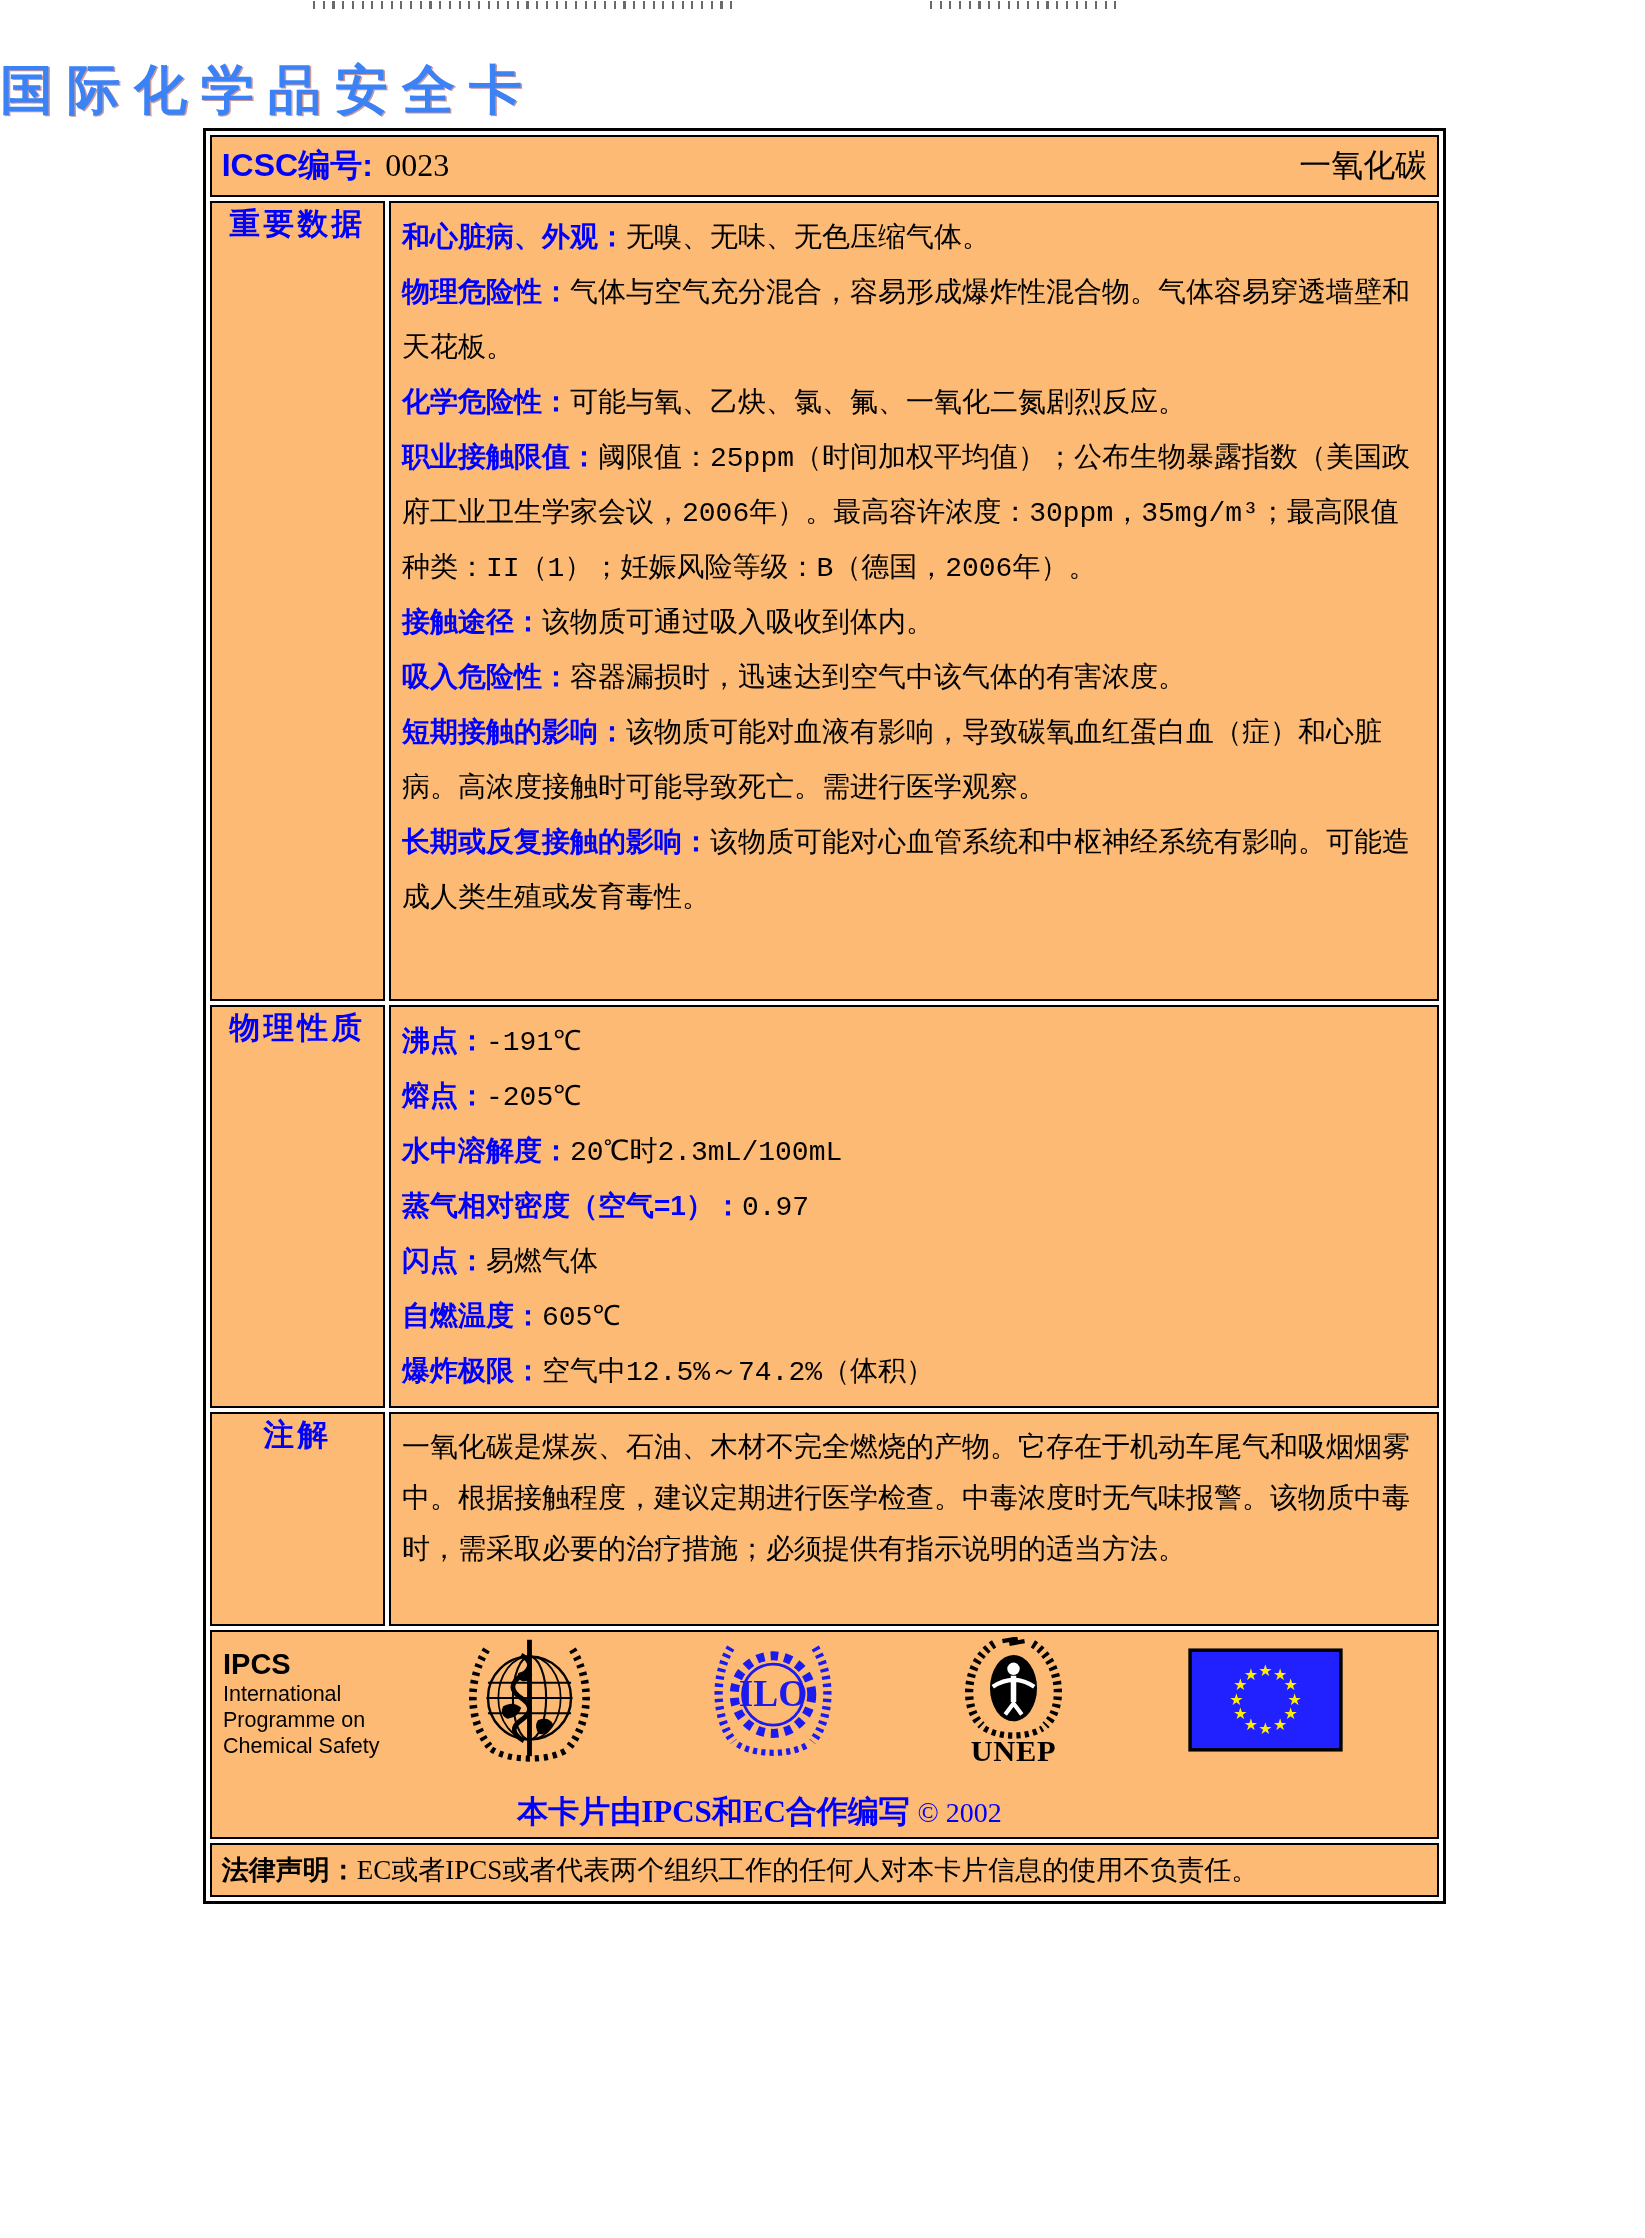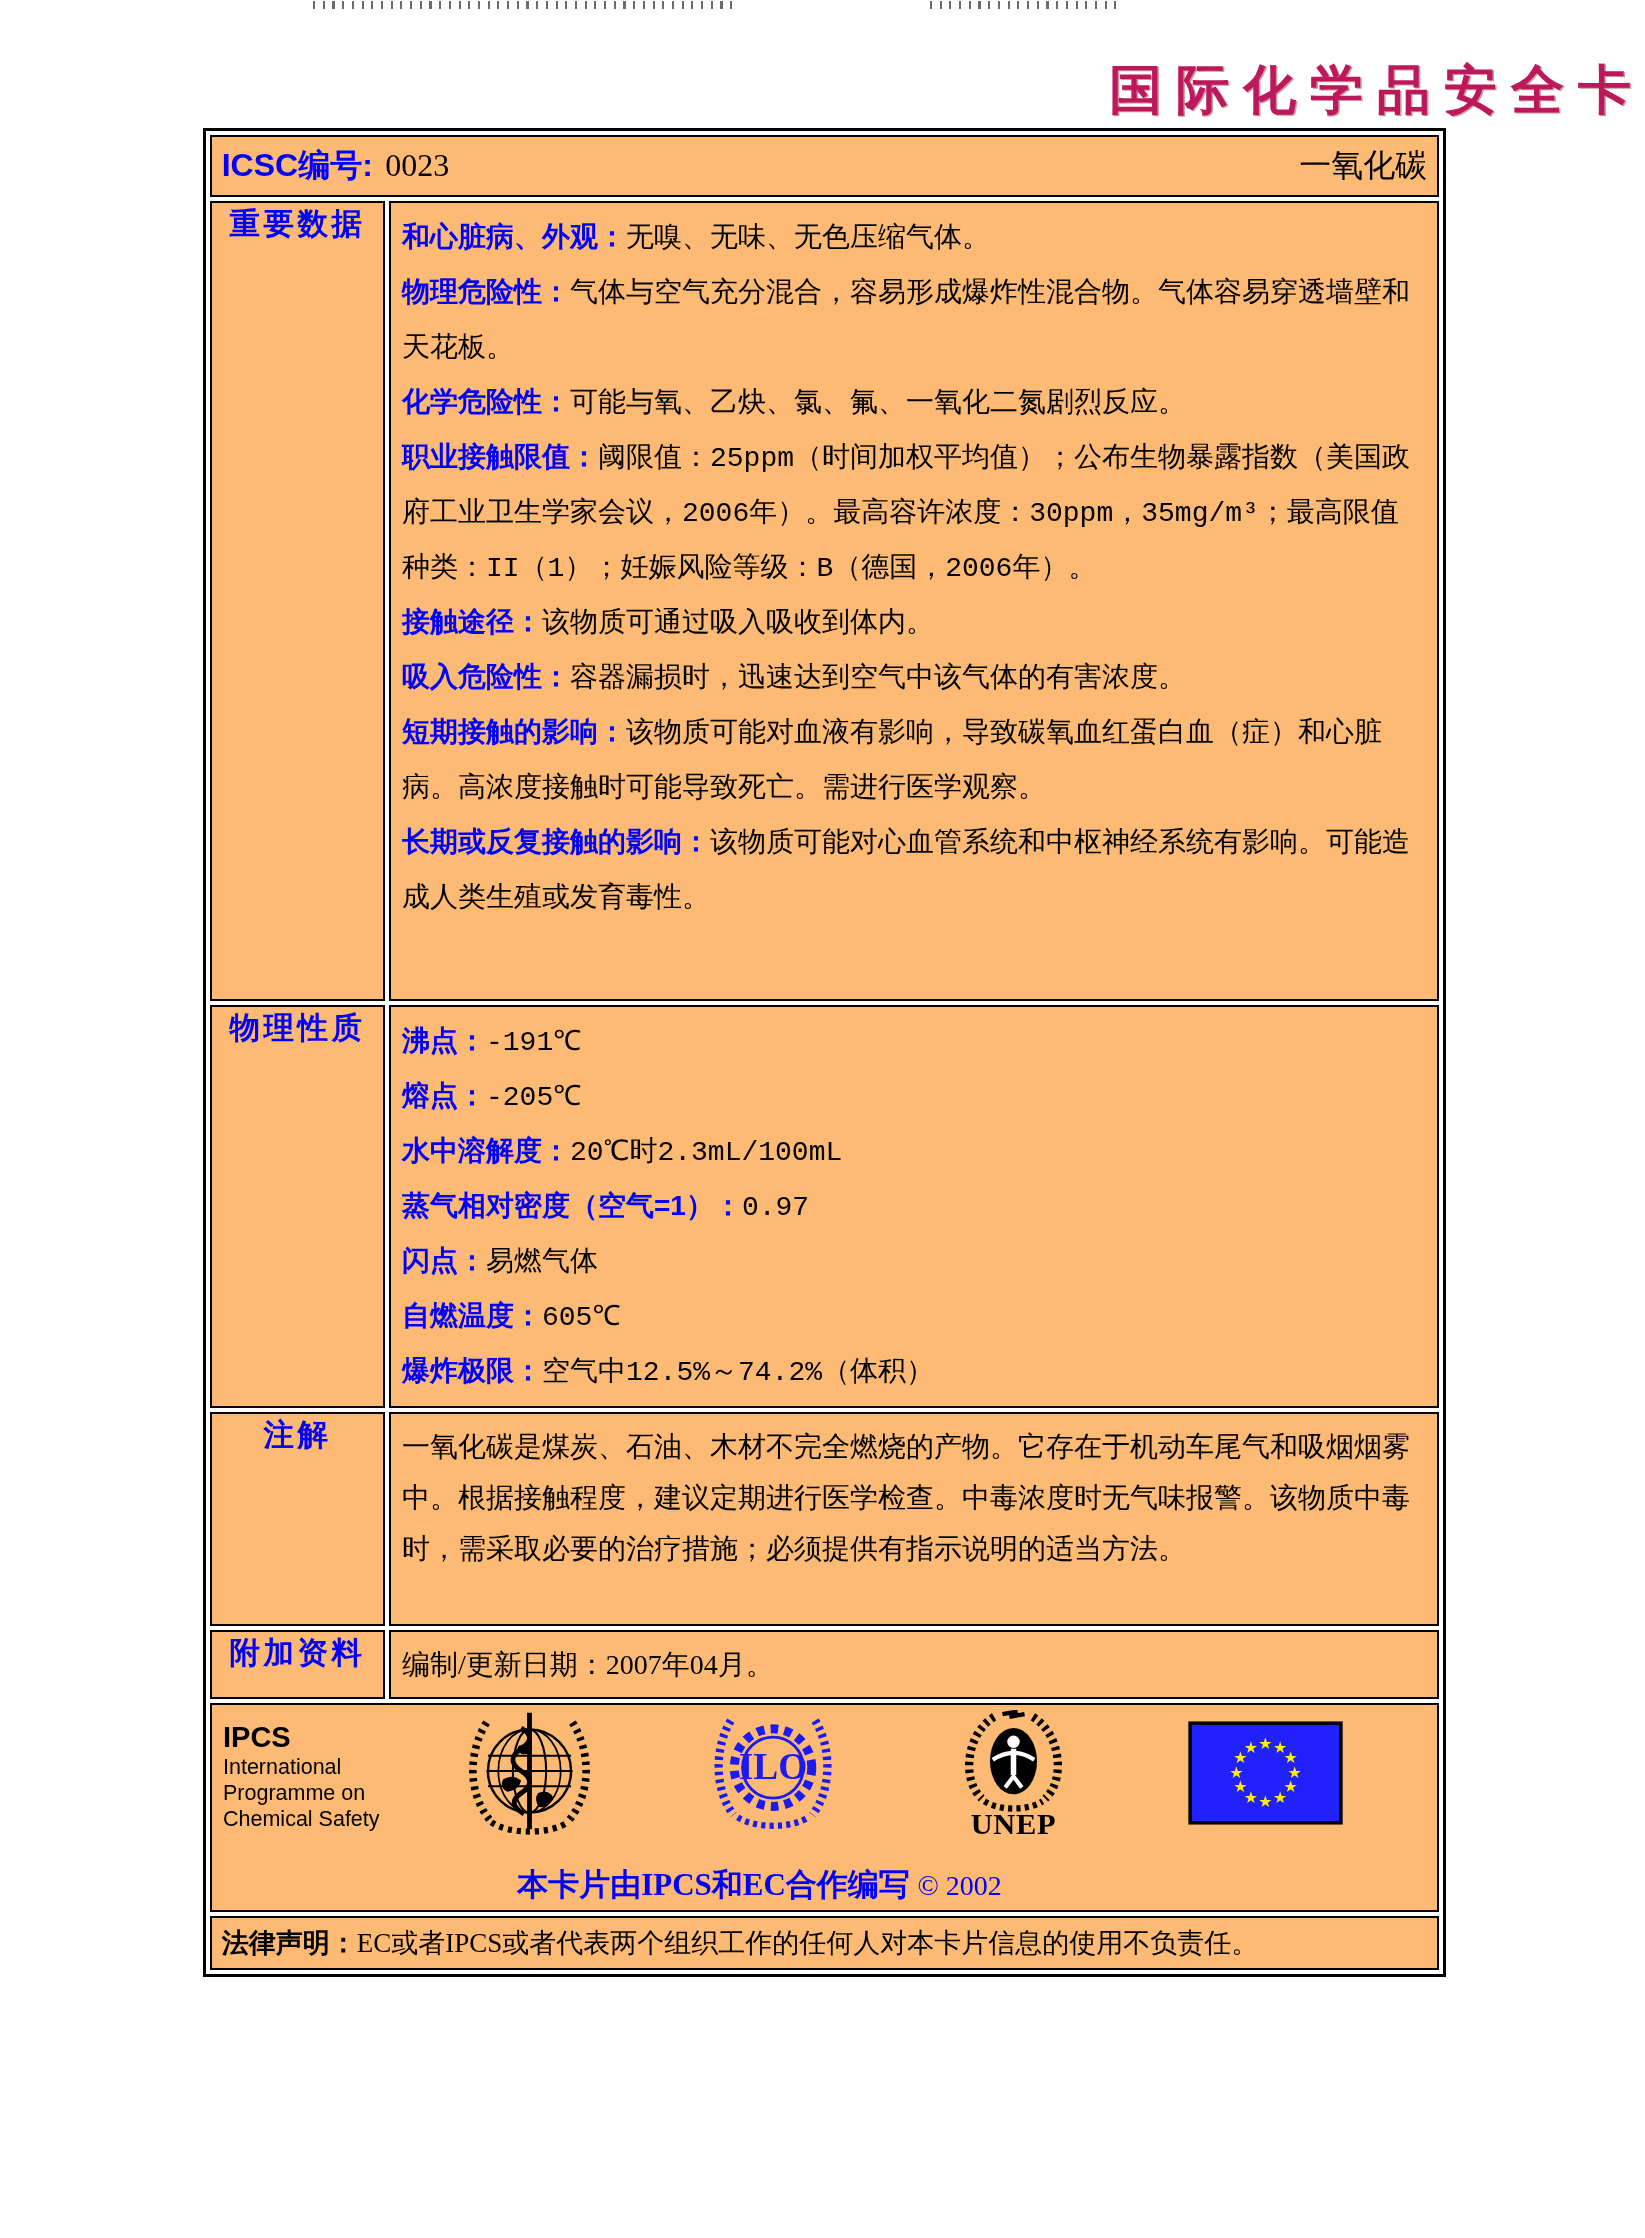--- a/index.html
+++ b/index.html
@@ -7,22 +7,22 @@
         font-family:"Liberation Serif","DejaVu Serif",serif;color:#000;}
 
   
   .frag{position:absolute;top:1.4px;height:7.6px;
         background:repeating-linear-gradient(90deg,#2a2a2a 0 2.1px,transparent 2.1px 9.7px);
         opacity:.7;}
   .frag1{left:313px;width:421px;}
   .frag2{left:930px;width:186px;}
 
   
-  .title{position:absolute;top:55px;left:0;width:100%;text-align:right;
-         font-size:53px;font-weight:bold;letter-spacing:14px;color:#be185d;
+  .title{position:absolute;top:55px;left:0;width:100%;text-align:left;
+         font-size:53px;font-weight:bold;letter-spacing:14px;color:#3b82f6;
          font-family:Liberation Serif, serif;
          text-shadow:1.4px 1.4px 0 #c99;}
 
   
   table.card{position:absolute;top:128px;left:203px;width:1243px;
              border:3.5px solid #000;border-spacing:4.2px;border-collapse:separate;
              table-layout:fixed;}
   table.card td{border:2.1px solid #000;vertical-align:top;background:#fdba74;}
 
   col.c-label{width:175px;}
@@ -131,28 +131,20 @@
 
     <tr>
       <td class="rowlabel" style="height:208px;text-align:center;">
         <span class="rowlabel-text">注解</span>
       </td>
       <td class="content">
         <div class="plain-text">一氧化碳是煤炭、石油、木材不完全燃烧的产物。它存在于机动车尾气和吸烟烟雾中。根据接触程度，建议定期进行医学检查。中毒浓度时无气味报警。该物质中毒时，需采取必要的治疗措施；必须提供有指示说明的适当方法。</div>
       </td>
     </tr>
 
-    <tr>
-      <td class="rowlabel" style="height:55px;">
-        <span class="rowlabel-text">附加资料</span>
-      </td>
-      <td class="content">
-        <div class="plain-text">编制/更新日期：2007年04月。</div>
-      </td>
-    </tr>
 
     <tr>
       <td class="footer-cell" colspan="2">
         <div class="ipcs-block">
           <div class="ipcs-acronym">IPCS</div>
           <div class="ipcs-line">International</div>
           <div class="ipcs-line">Programme on</div>
           <div class="ipcs-line">Chemical Safety</div>
         </div>
 

